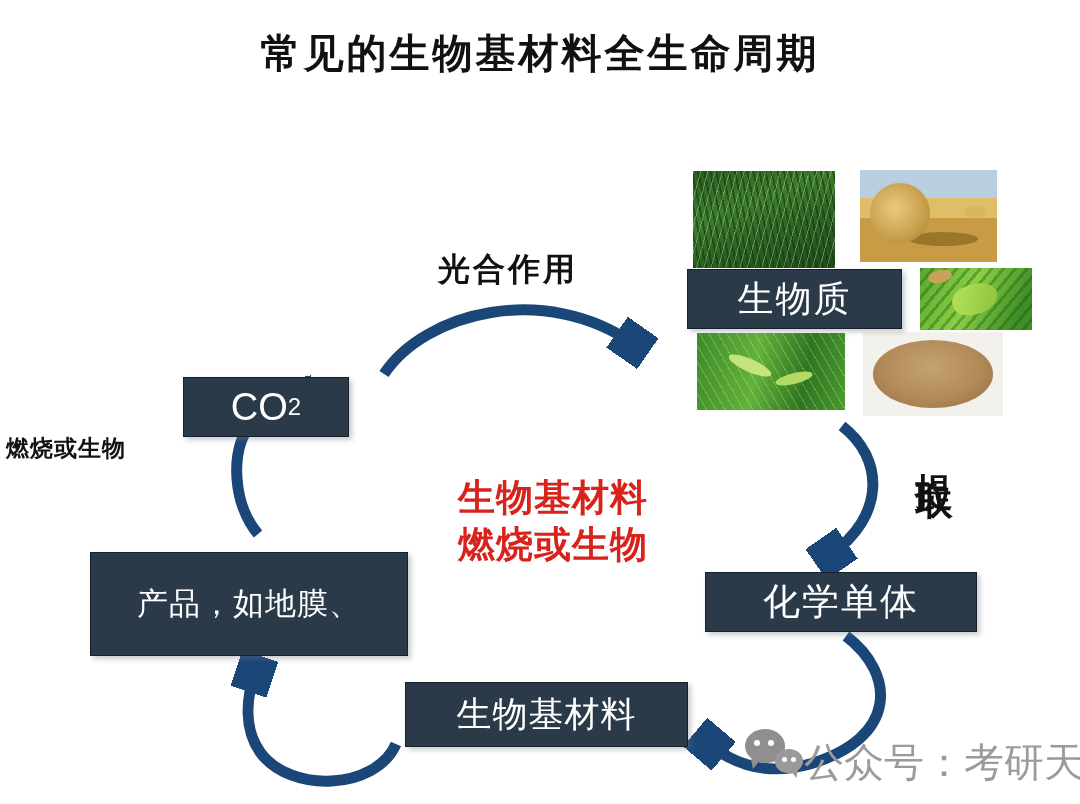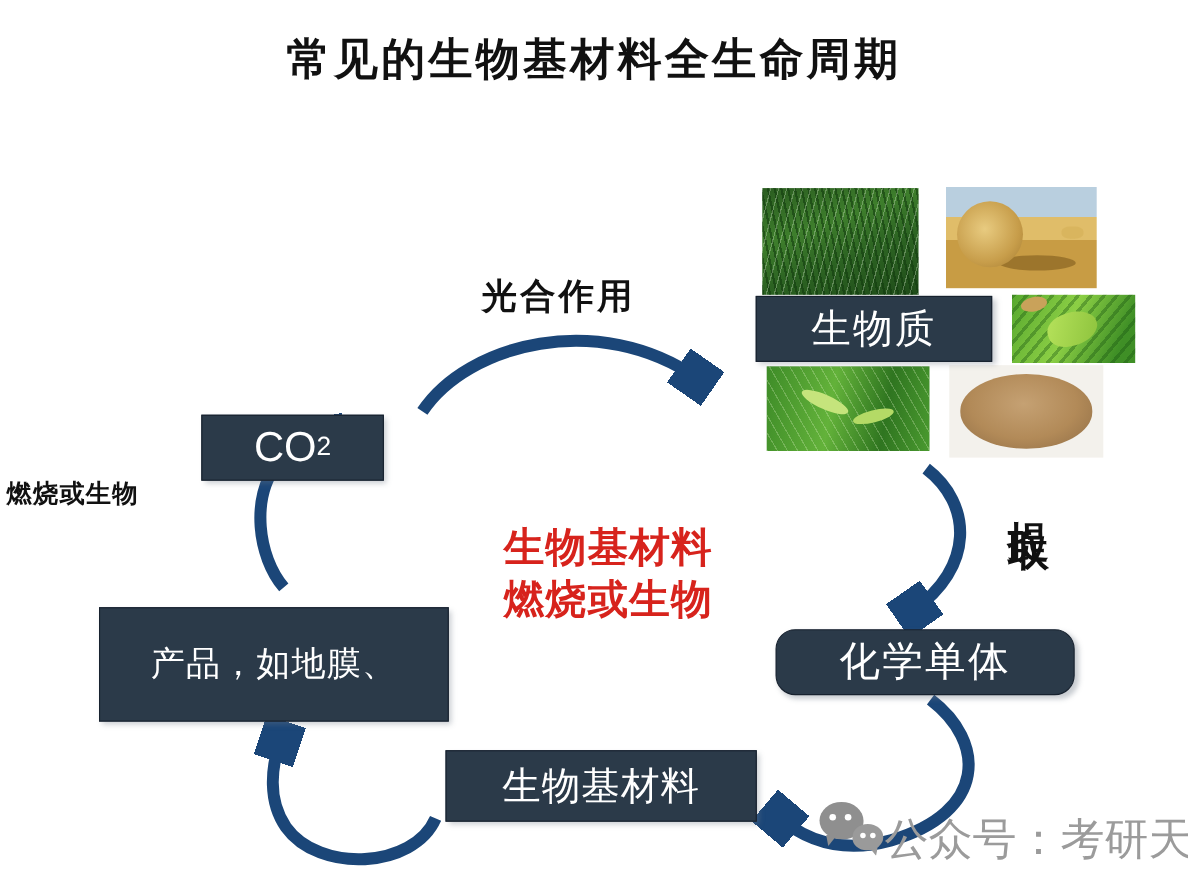--- a/index.html
+++ b/index.html
@@ -11,21 +11,21 @@
   .title{left:0;top:26px;width:1080px;text-align:center;font-family:"Liberation Serif",serif;
          font-weight:bold;font-size:40px;letter-spacing:3px;color:#111;z-index:4;}
 
   
   .node{background:#2b3a49;border:1px solid #17212e;color:#ffffff;font-weight:normal;
         display:flex;align-items:center;justify-content:center;z-index:3;
         box-shadow:3px 3px 5px rgba(110,120,135,0.38);}
   .node-co2{left:183px;top:333px;width:164px;height:58px;font-size:38px;margin-top:44px;}
   .node-co2 sub{font-size:24px;line-height:0;}
   .node-biomass{left:687px;top:269px;width:213px;height:58px;font-size:36px;letter-spacing:2px;}
-  .node-monomer{left:705px;top:572px;width:270px;height:58px;font-size:37px;letter-spacing:2px;border-radius:18px;}
+  .node-monomer{left:705px;top:572px;width:270px;height:58px;font-size:37px;letter-spacing:2px;}
   .node-biomaterial{left:405px;top:682px;width:281px;height:63px;font-size:35px;letter-spacing:1px;}
   .node-product{left:90px;top:552px;width:316px;height:102px;font-size:31px;line-height:44px;
                 flex-direction:column;letter-spacing:1px;}
 
   
   .plabel{color:#111;font-weight:bold;z-index:4;}
   .photosynthesis{left:438px;top:248px;font-size:32px;letter-spacing:3px;}
   .extraction{left:908px;top:443px;font-size:38px;writing-mode:vertical-lr;letter-spacing:10px;}
   .degradation{left:6px;top:424px;font-size:23px;line-height:48px;letter-spacing:1px;}
   .synthesis{left:856px;top:684px;font-size:33px;line-height:48px;letter-spacing:1px;}

